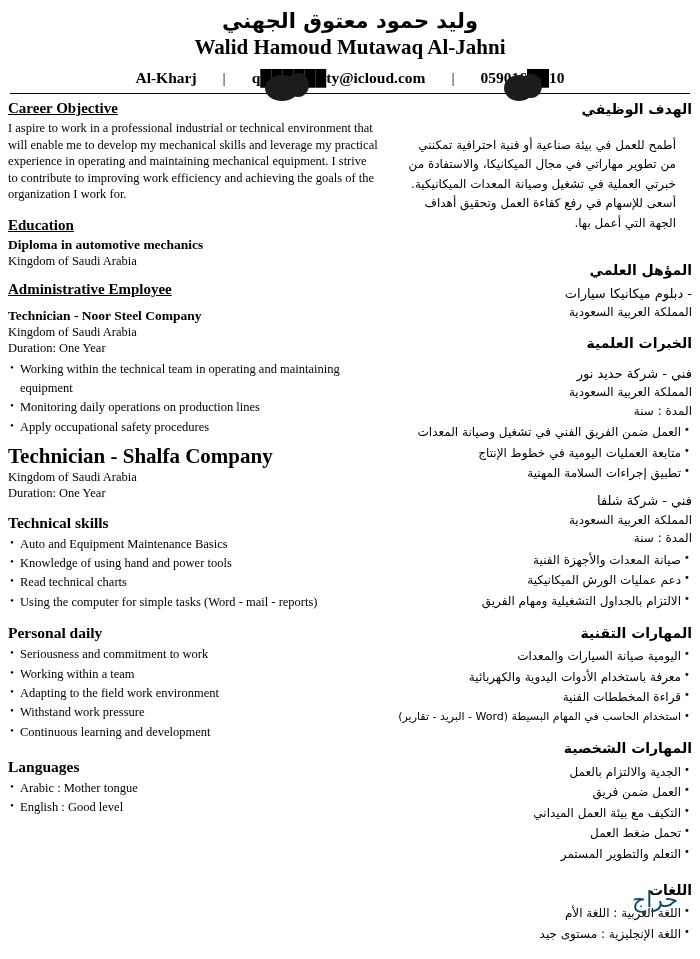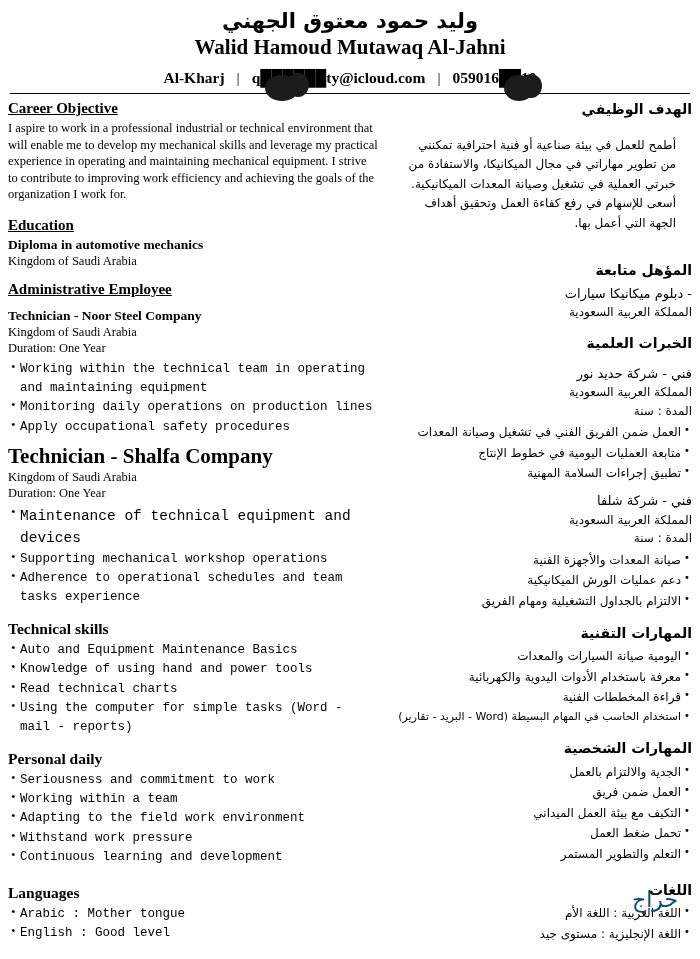--- a/index.html
+++ b/index.html
@@ -44,21 +44,21 @@
     line-height: 1.2;
   }
   .contact-row {
     margin-top: 9px;
     font-family: "Liberation Serif", serif;
     font-size: 15.5px;
     font-weight: bold;
     display: flex;
     justify-content: center;
     align-items: center;
-    gap: 10px;
+    gap: 24px;
     position: relative;
   }
   .contact-sep {
     font-weight: normal;
     color: #000;
     padding: 0 2px;
   }
   .contact-item {
     white-space: nowrap;
   }
@@ -131,21 +131,21 @@
     font-size: 12.5px;
     margin: 0;
     line-height: 1.3;
   }
   ul.bullets {
     list-style: none;
     margin: 3px 0 0 0;
     padding: 0;
   }
   ul.bullets li {
-    font-family: Liberation Mono, monospace;
+    font-family: Liberation Serif, serif;
     font-size: 12.5px;
     line-height: 1.55;
     padding-left: 12px;
     position: relative;
   }
   ul.bullets li:before {
     content: "\2022";
     position: absolute;
     left: 2px;
     top: -1px;
@@ -267,25 +267,20 @@
             <li>Apply occupational safety procedures</li>
           </ul>
         </div>
 
         <div class="gap-s"></div>
 
         <div>
           <p class="job-title lg">Technician - Shalfa Company</p>
           <p class="sub-line">Kingdom of Saudi Arabia</p>
           <p class="sub-line">Duration: One Year</p>
-          <ul class="bullets">
-            <li style="font-size:14.5px">Maintenance of technical equipment and devices</li>
-            <li>Supporting mechanical workshop operations</li>
-            <li>Adherence to operational schedules and team tasks experience</li>
-          </ul>
         </div>
       </div>
 
       <div class="gap-m"></div>
 
       <div>
         <div class="sec-title nounder" style="font-size:15.5px">Technical skills</div>
         <ul class="bullets">
           <li>Auto and Equipment Maintenance Basics</li>
           <li>Knowledge of using hand and power tools</li>
@@ -322,21 +317,21 @@
     <div class="col-right">
 
       <div>
         <div class="ar-title">الهدف الوظيفي</div>
         <p class="ar-para">أطمح للعمل في بيئة صناعية أو فنية احترافية تمكنني من تطوير مهاراتي في مجال الميكانيكا، والاستفادة من خبرتي العملية في تشغيل وصيانة المعدات الميكانيكية. أسعى للإسهام في رفع كفاءة العمل وتحقيق أهداف الجهة التي أعمل بها.</p>
       </div>
 
       <div class="gap-m"></div>
 
       <div>
-        <div class="ar-title">المؤهل متابعة</div>
+        <div class="ar-title">المؤهل العلمي</div>
         <p class="ar-bold">- دبلوم ميكانيكا سيارات</p>
         <p class="ar-line">المملكة العربية السعودية</p>
       </div>
 
       <div class="gap-m"></div>
 
       <div>
         <div class="ar-title">الخبرات العلمية</div>
 
         <div class="gap-s"></div>

